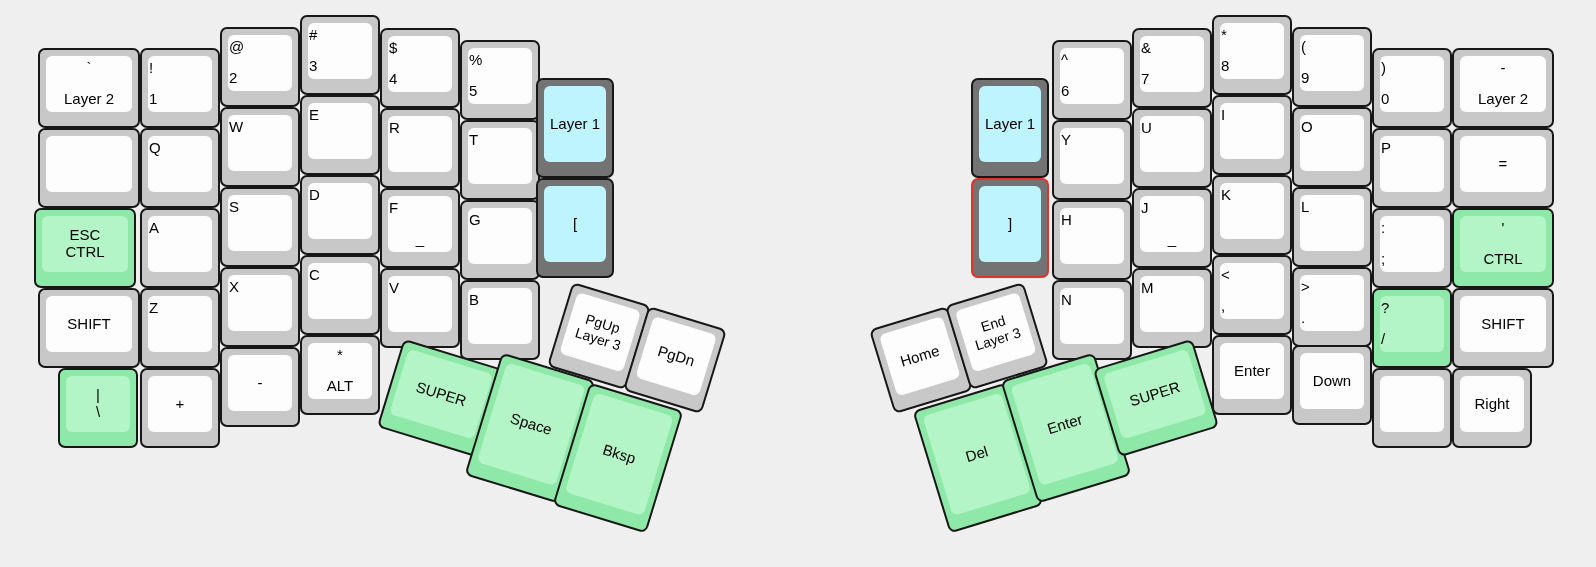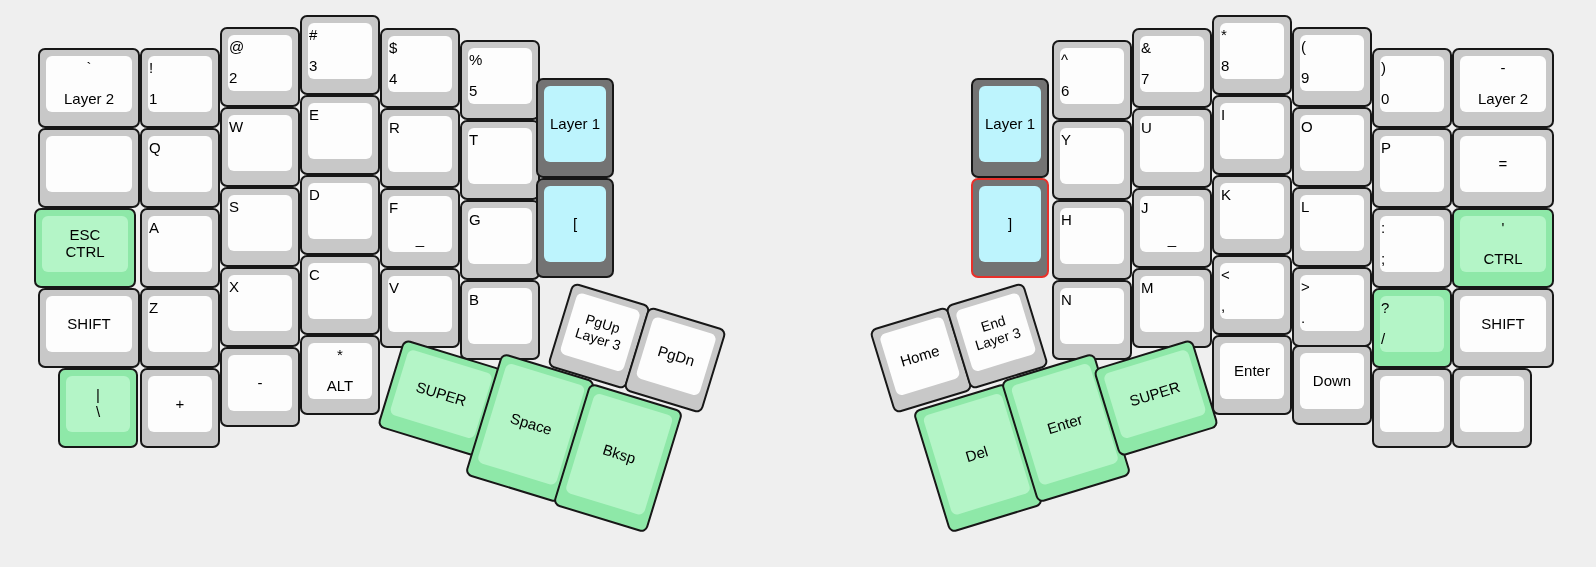--- a/index.html
+++ b/index.html
@@ -472,20 +472,23 @@
   </div>
 </div>
 <div class="key" style="left:1452px;top:288px;width:102px;height:80px;">
   <div class="cap"></div>
   <div class="legend lg-cc">
         <span class="lo">SHIFT</span>
       </div>
 </div>
 <div class="key" style="left:1452px;top:368px;width:80px;height:80px;">
   <div class="cap"></div>
+  <div class="legend lg-cc">
+        <span class="lo">Right</span>
+      </div>
 </div>
 
 <div class="key" style="left:880px;top:316px;width:82px;height:88px;transform:rotate(-17deg);">
   <div class="cap"></div>
   <div class="legend lg-cc">
         <span class="lo">Home</span>
       </div>
 </div>
 <div class="key" style="left:956px;top:292px;width:82px;height:88px;transform:rotate(-17deg);">
   <div class="cap"></div>

